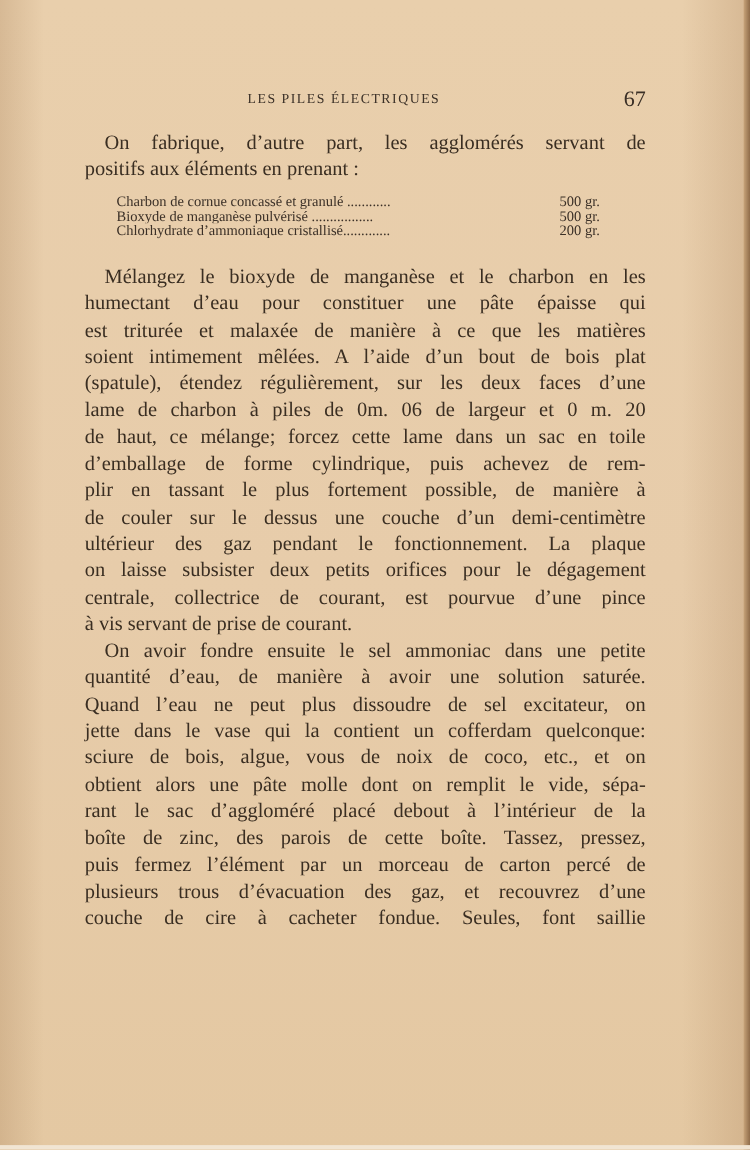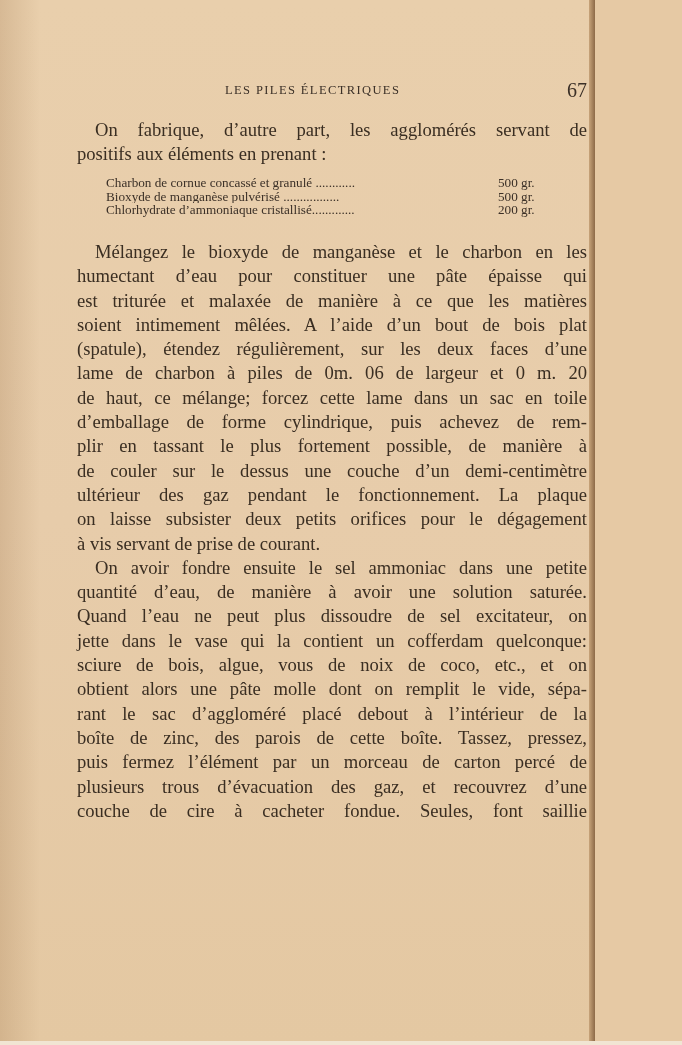--- a/index.html
+++ b/index.html
@@ -3,21 +3,21 @@
 <meta charset="utf-8">
 <style>
   html, body { margin:0; padding:0; }
   body {
     width:682px; height:1045px; overflow:hidden;
     background:#e6c9a4;
     font-family:"DejaVu Serif", "Liberation Serif", serif;
     color:#3a2e22;
   }
   .page {
-    position:relative; width:595px; height:1045px;
+    position:relative; width:682px; height:1045px;
     background:
       linear-gradient(to right, rgba(160,120,80,0.25) 0px, rgba(160,120,80,0) 40px, rgba(0,0,0,0) 620px, rgba(170,130,90,0.30) 682px),
       linear-gradient(to bottom, #e9cfac 0%, #e7ccaa 50%, #e4c8a2 100%);
   }
   .right-edge {
     position:absolute; right:0; top:0; width:6px; height:1045px;
     background:linear-gradient(to right, #c8a47a, #8d6a48);
   }
   .bottom-edge {
     position:absolute; left:0; bottom:0; width:682px; height:4px;
@@ -45,21 +45,21 @@
   .line { display:block; height:24.3px; white-space:nowrap; text-align:justify; text-align-last:justify; }
   .line.last { text-align-last:left; }
   .indent { padding-left:18px; }
   .table {
     position:absolute; left:106px; top:176px; width:450px;
     font-family:"Liberation Serif", serif;
     font-size:13.2px; line-height:13.5px; color:#3b3027;
   }
   .trow { display:flex; }
   .tlabel { flex:1; white-space:nowrap; overflow:hidden; }
-  .tval { width:58px; text-align:left; white-space:nowrap; }
+  .tval { width:58px; text-align:center; white-space:nowrap; }
   .body2 { top:240px; }
 </style>
 </head>
 <body>
 
 <div class="page">
   <div class="right-edge"></div>
   <div class="bottom-edge"></div>
 
   <div class="header">
@@ -93,20 +93,21 @@
     <span class="line">est triturée et malaxée de manière à ce que les matières</span>
     <span class="line">soient intimement mêlées. A l’aide d’un bout de bois plat</span>
     <span class="line">(spatule), étendez régulièrement, sur les deux faces d’une</span>
     <span class="line">lame de charbon à piles de 0m. 06 de largeur et 0 m. 20</span>
     <span class="line">de haut, ce mélange; forcez cette lame dans un sac en toile</span>
     <span class="line">d’emballage de forme cylindrique, puis achevez de rem-</span>
     <span class="line">plir en tassant le plus fortement possible, de manière à</span>
     <span class="line">de couler sur le dessus une couche d’un demi-centimètre</span>
     <span class="line">ultérieur des gaz pendant le fonctionnement. La plaque</span>
     <span class="line">on laisse subsister deux petits orifices pour le dégagement</span>
+    <span class="line">centrale, collectrice de courant, est pourvue d’une pince</span>
     <span class="line last">à vis servant de prise de courant.</span>
     <span class="line indent">On avoir fondre ensuite le sel ammoniac dans une petite</span>
     <span class="line">quantité d’eau, de manière à avoir une solution saturée.</span>
     <span class="line">Quand l’eau ne peut plus dissoudre de sel excitateur, on</span>
     <span class="line">jette dans le vase qui la contient un cofferdam quelconque:</span>
     <span class="line">sciure de bois, algue, vous de noix de coco, etc., et on</span>
     <span class="line">obtient alors une pâte molle dont on remplit le vide, sépa-</span>
     <span class="line">rant le sac d’aggloméré placé debout à l’intérieur de la</span>
     <span class="line">boîte de zinc, des parois de cette boîte. Tassez, pressez,</span>
     <span class="line">puis fermez l’élément par un morceau de carton percé de</span>

